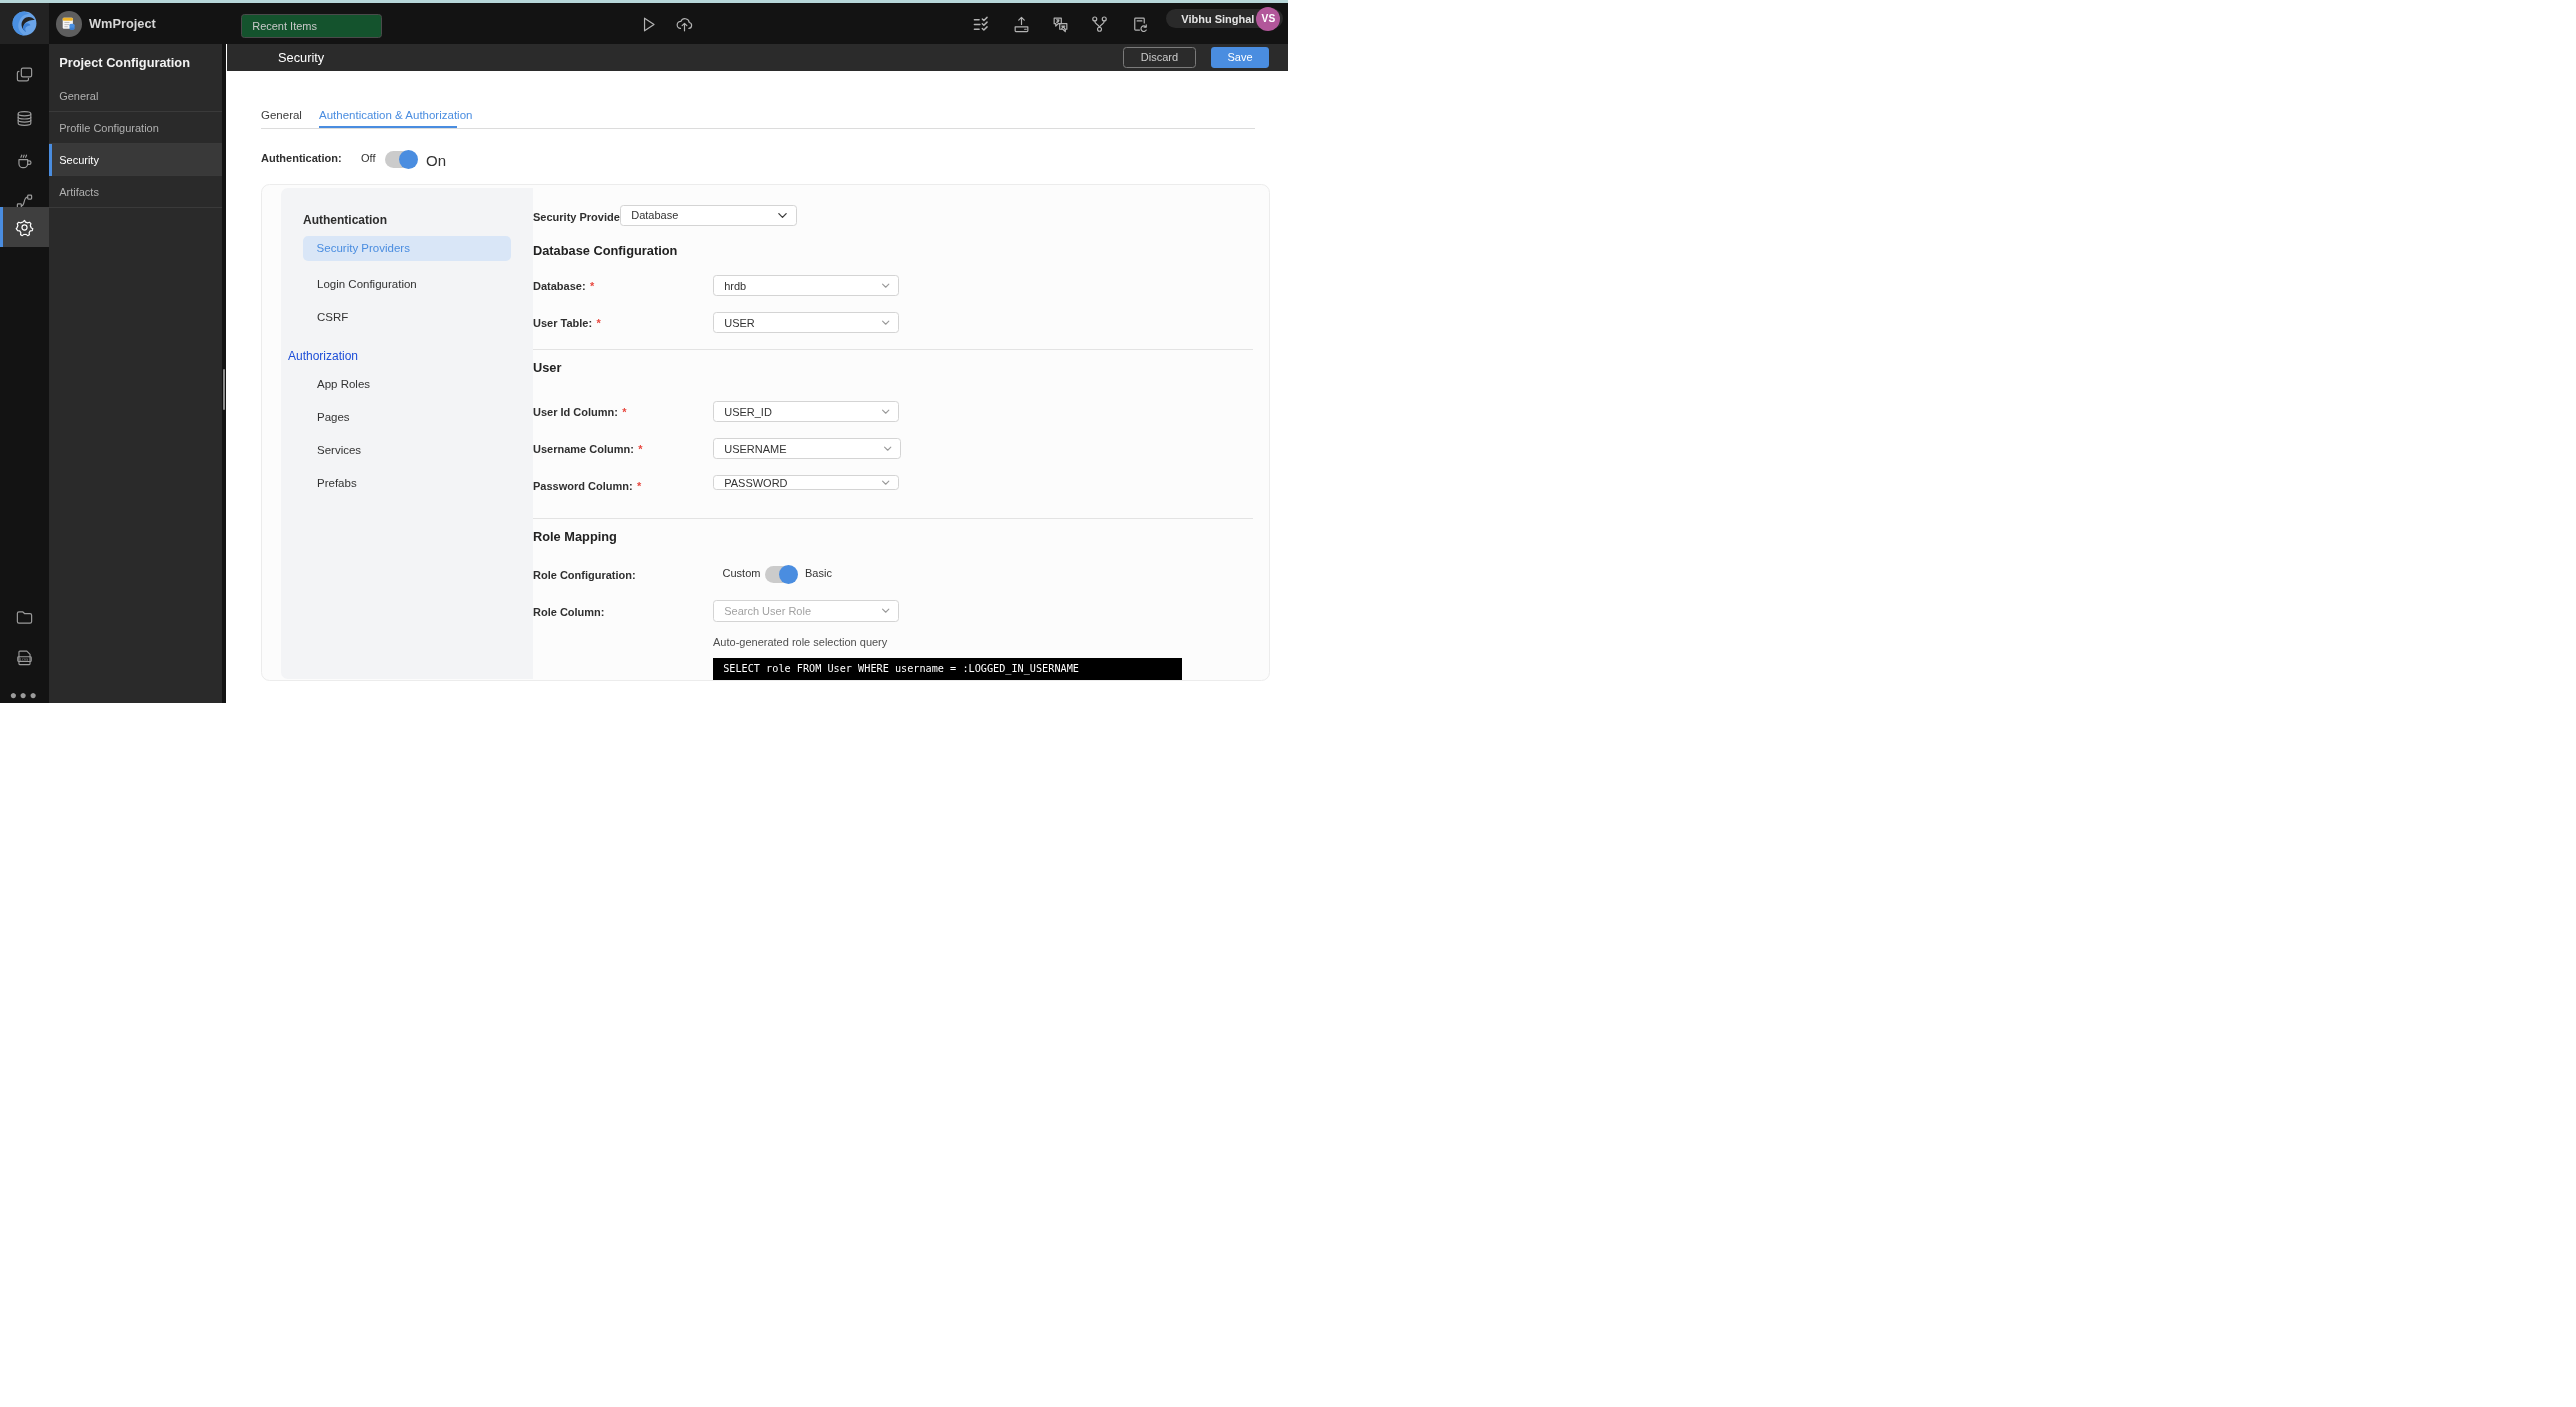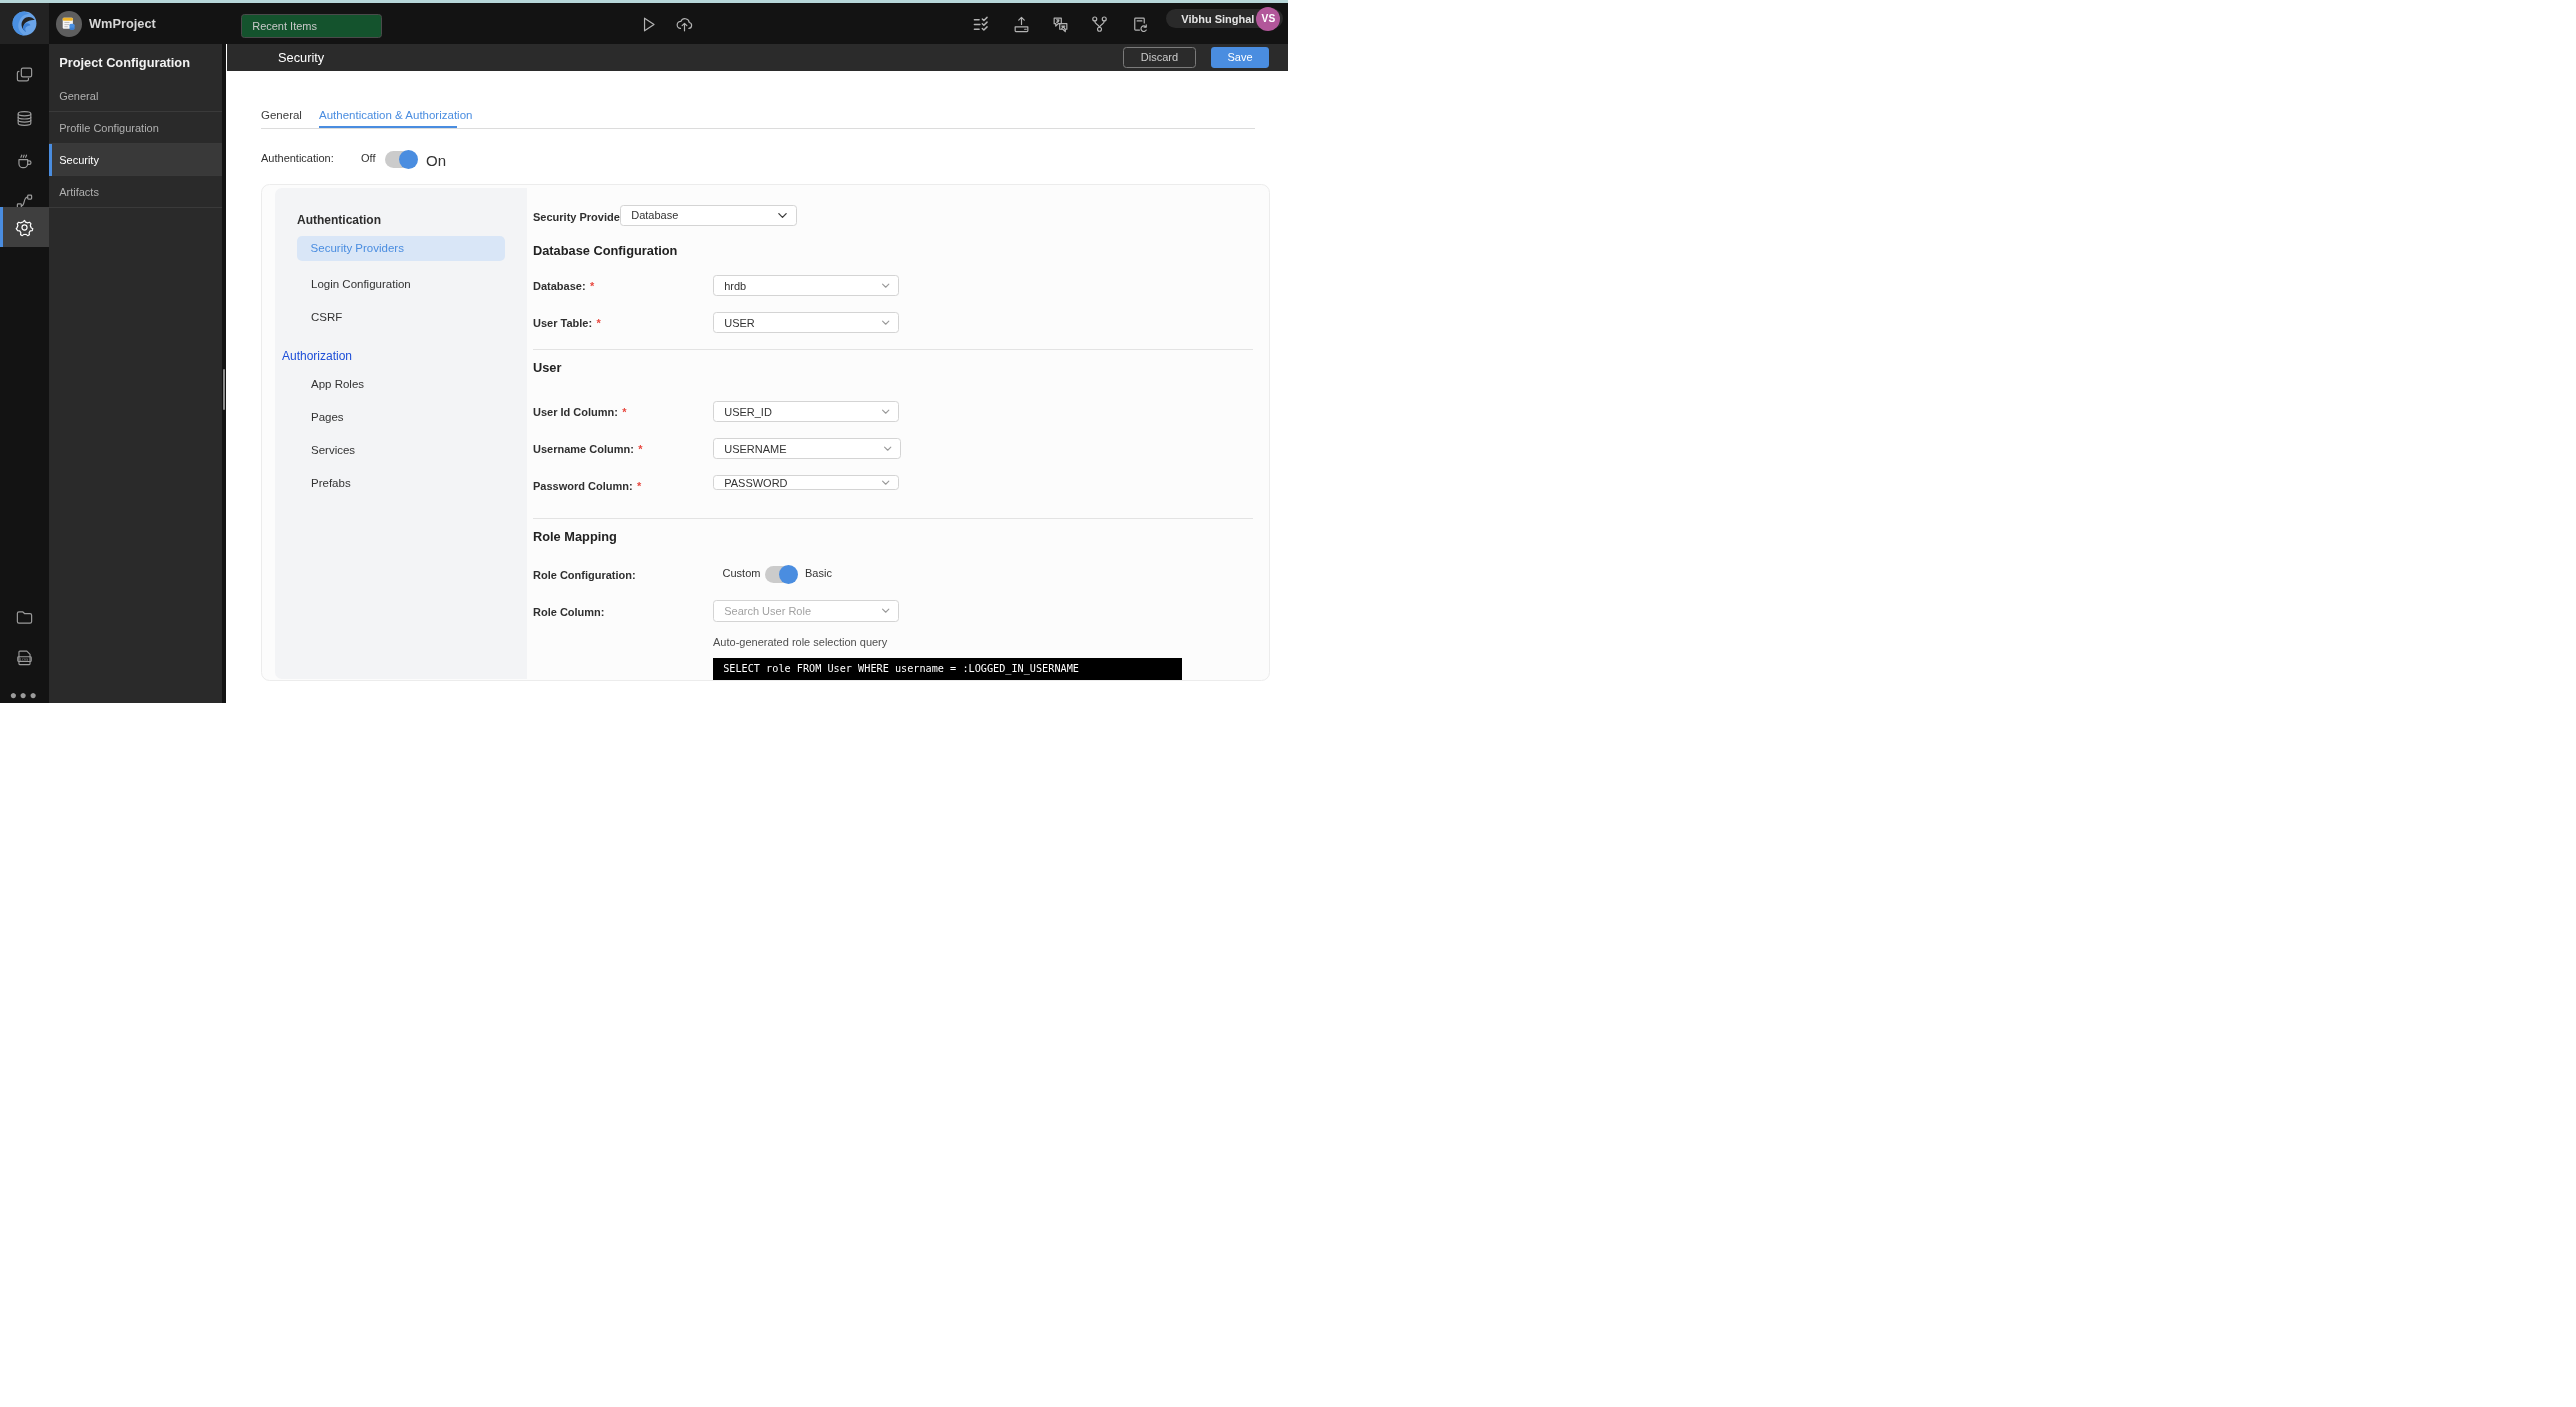--- a/index.html
+++ b/index.html
@@ -59,33 +59,33 @@
   .btn-discard { left:896px; width:73px; border:0.9px solid #7a7a7a; color:#cccccc; background:transparent; }
   .btn-save { left:984px; width:58px; border:none; background:#4a8de0; color:#ffffff; line-height:20.4px; font-weight:400; }
 
   
   .tabs-line { position:absolute; left:261px; top:128px; width:994px; height:0.9px; background:#dcdcdc; }
   .tab { position:absolute; top:109px; height:19px; font-size:11.5px; cursor:pointer; color:#3c3c3c; }
   .tab.active { color:#4a8de0; }
   .tab-underline { position:absolute; left:319px; top:126px; width:138px; height:2.6px; background:#4a8de0; }
 
   
-  .authrow-label { position:absolute; left:261px; top:152px; font-size:11px; font-weight:400; color:#2f2f2f; }
+  .authrow-label { position:absolute; left:261px; top:152px; font-size:11px; font-weight:700; color:#2f2f2f; }
   .toggle-off { position:absolute; left:361px; top:152px; font-size:11px; color:#333333; }
   .toggle-on  { position:absolute; left:426px; top:152px; font-size:15px; color:#333333; }
   .switch { position:absolute; width:32px; height:17px; border-radius:8.5px; background:#cbcbcb; cursor:pointer; }
   .switch .knob { position:absolute; right:-0.9px; top:-0.9px; width:19px; height:19px; border-radius:50%; background:#4a8de0; }
   .switch-auth { left:385px; top:151px; }
 
   
   .card { position:absolute; left:261px; top:184px; width:1009px; height:497px;
           background:#fcfcfc; border:0.9px solid #ececec; border-radius:8.5px; }
 
   
-  .inner-nav { position:absolute; left:13px; top:2.6px; width:252px; height:491px;
+  .inner-nav { position:absolute; left:19px; top:2.6px; width:252px; height:491px;
                background:#f3f4f6; border-radius:6.8px 0 0 6.8px; }
   .nav-section-label { margin:25.6px 0 0 22px; font-size:12px; font-weight:700; color:#2d2d2d; }
   .nav-section-label.dim { color:#1d4ed8; font-weight:400; margin-top:15.3px;margin-left:7px; }
   .nav-pill { margin:8.5px 0 0 22px; width:208px; height:25.6px; border-radius:5.1px; background:#d9e6f7;
               color:#4a8de0; font-size:11.5px; line-height:25.6px; padding-left:13.6px; cursor:pointer; }
   .nav-item { height:33px; line-height:33px; padding-left:36px; font-size:11.5px; color:#333333; cursor:pointer; }
 
   
   .flabel { position:absolute; left:271px; font-size:11px; font-weight:600; color:#2f2f2f; }
   .req { color:#e8483f; margin-left:4.3px; }

